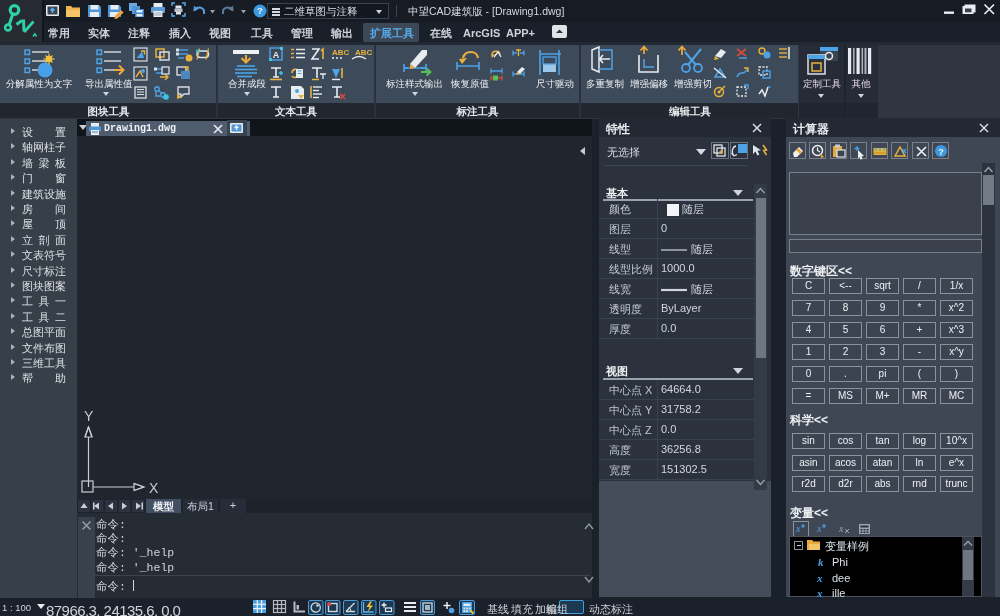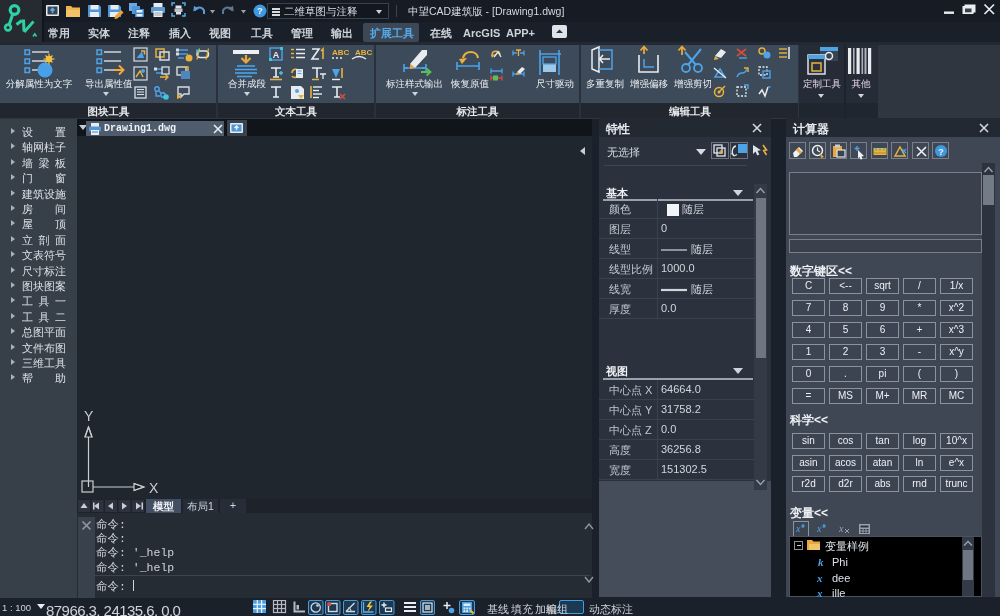--- a/index.html
+++ b/index.html
@@ -573,21 +573,21 @@
   <div class="sitem" style="top:251.4px;">
       <span class="arr"></span>
       <span class="txt">
         <span>帮</span>
         <span>助</span>
       </span>
     </div>
 </div>
 <div class="abs" id="docbar">
   <div class="abs" style="left:2px;top:6px;width:0;height:0;border-left:4px solid transparent;border-right:4px solid transparent;border-top:5px solid #c8ced5;"></div>
-  <div class="abs" style="left:9px;top:2px;width:138px;height:16px;background:#4e5c6e;">
+  <div class="abs" style="left:9px;top:2px;width:164px;height:16px;background:#4e5c6e;">
     <svg class="abs" style="left:2px;top:1px;width:14px;height:14px;" viewBox="0 0 14 14">
         <rect x="3" y="1" width="8" height="4" fill="#e8edf2"></rect>
         <rect x="1" y="4.5" width="12" height="5" rx="1" fill="#4f97d8"></rect>
         <rect x="3" y="8" width="8" height="5" fill="#e8edf2"></rect>
         <line x1="4" y1="10" x2="10" y2="10" stroke="#5b87ad" stroke-width="1"></line>
       </svg>
     <span class="abs" style="left:18px;top:2px;font-family:'Liberation Mono',monospace;font-weight:bold;font-size:10px;color:#f0f3f6;">Drawing1.dwg</span>
     <svg class="abs" style="left:127px;top:3px;width:10px;height:10px;">
         <path d="M1 1 L9 9 M9 1 L1 9" stroke="#e8ecf0" stroke-width="1.6"></path>
       </svg>
@@ -697,20 +697,24 @@
       </div>
     <div class="prow">
         <span class="pl">线型比例</span>
         <span class="pv">1000.0</span>
       </div>
     <div class="prow">
         <span class="pl">线宽</span>
         <span class="pv"><svg width="26" height="4" style="margin-right:4px;">
             <line x1="0" y1="2" x2="26" y2="2" stroke="#d0d5db" stroke-width="2.2"></line>
           </svg>随层</span>
+      </div>
+    <div class="prow">
+        <span class="pl">透明度</span>
+        <span class="pv">ByLayer</span>
       </div>
     <div class="prow">
         <span class="pl">厚度</span>
         <span class="pv">0.0</span>
       </div>
   </div>
   <div class="abs" style="left:7px;top:246px;width:120px;color:#eef1f4;font-weight:bold;font-size:11px;">视图</div>
   <div class="dropv" style="left:134px;top:250px;border-left-width:5px;border-right-width:5px;border-top-width:6px;"></div>
   <div class="abs" style="left:4px;top:260px;width:150px;height:1.5px;background:#9aa3ad;"></div>
   <div class="abs" id="prows2" style="left:0;top:262px;width:155px;">

